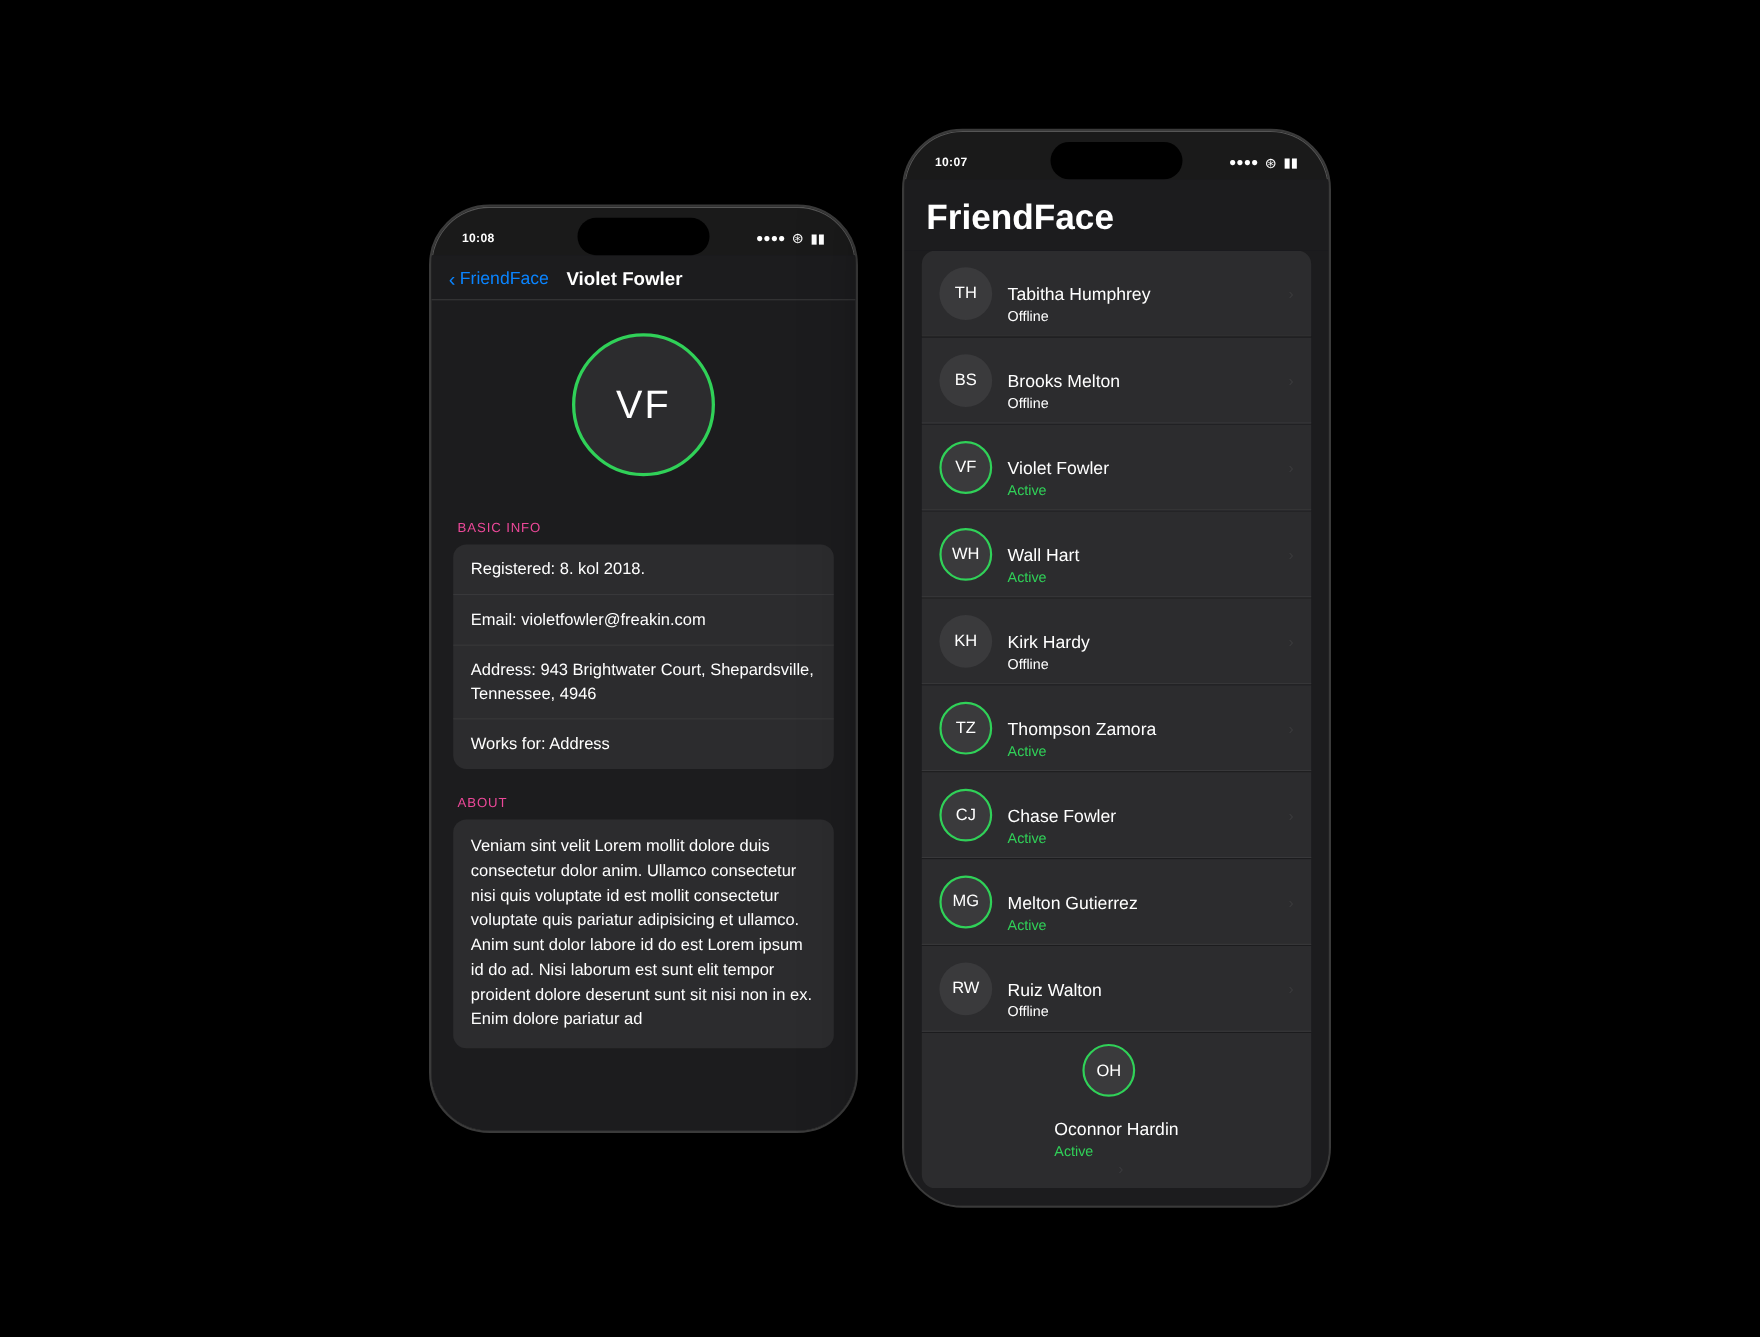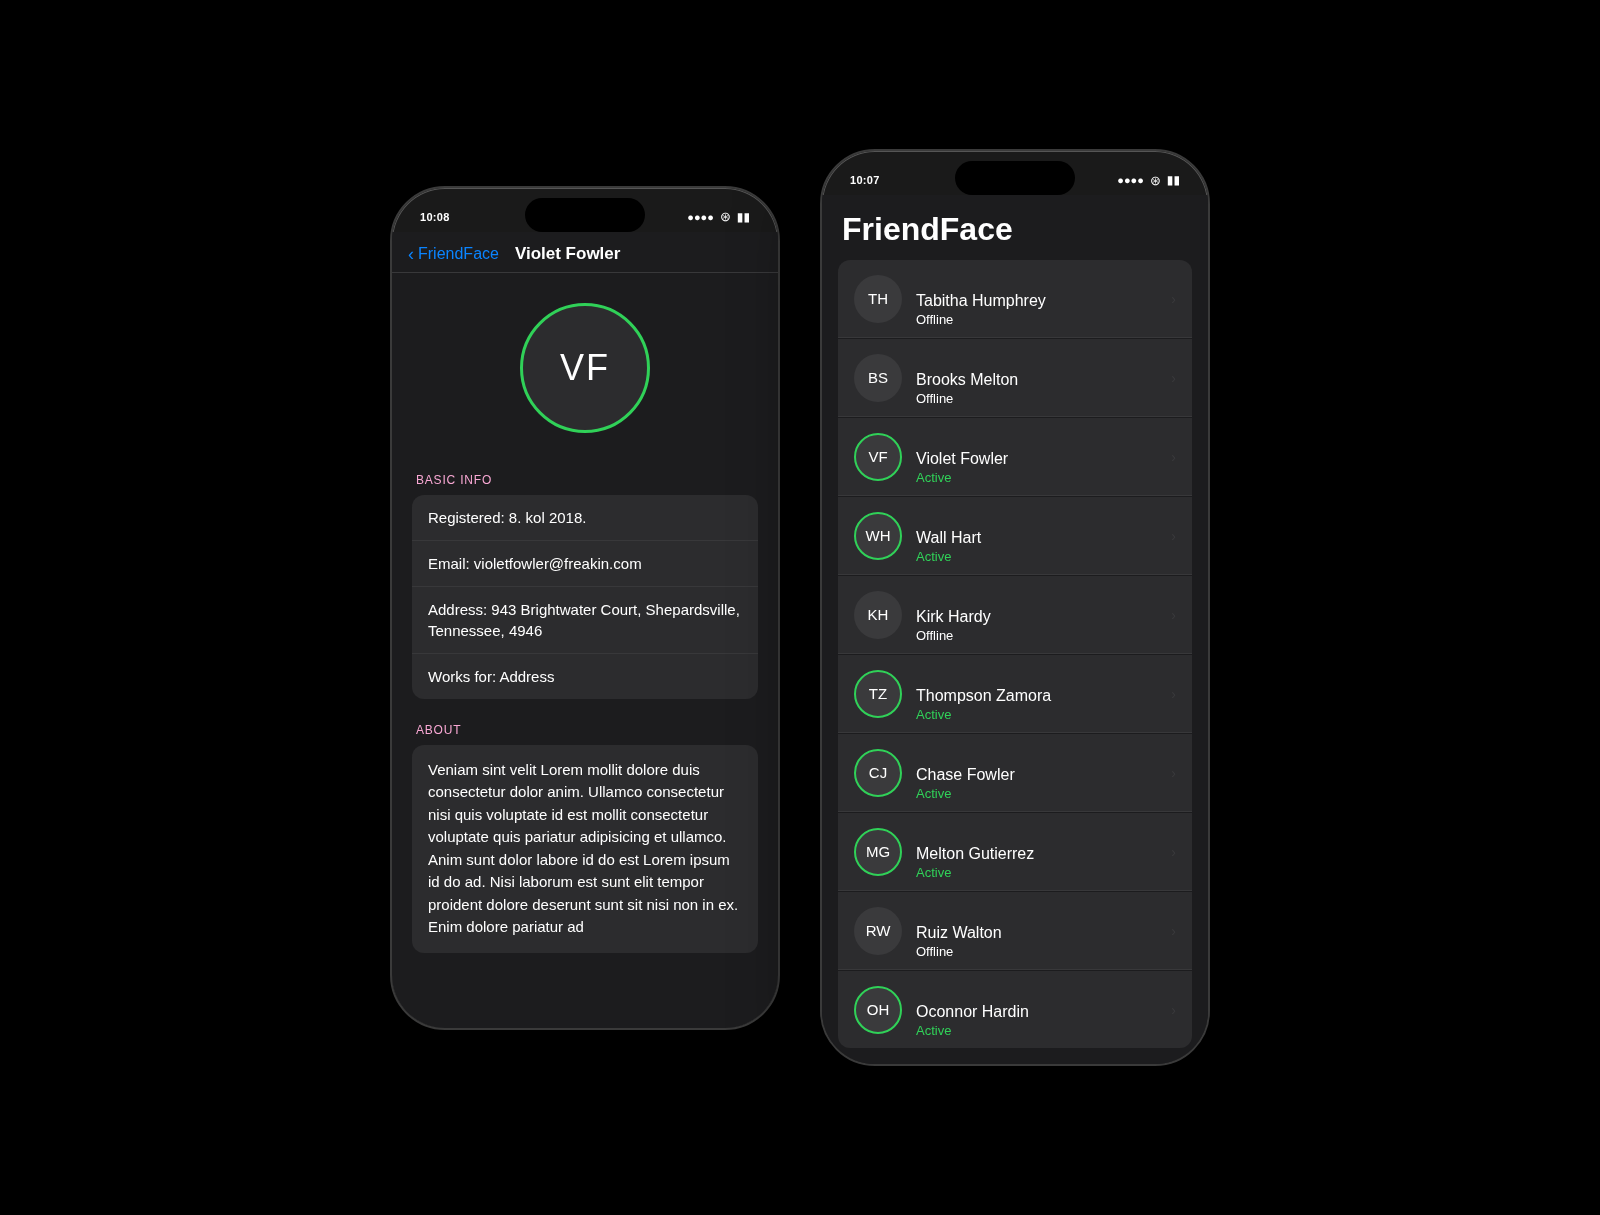--- a/index.html
+++ b/index.html
@@ -133,21 +133,21 @@
     .avatar-initials {
       font-size: 36px;
       font-weight: 300;
       color: #fff;
       letter-spacing: 2px;
     }
 
     .section-label {
       font-size: 12px;
       font-weight: 400;
-      color: #f9a8d4;
+      color: #ec4899;
       text-transform: uppercase;
       letter-spacing: 0.8px;
       margin-bottom: 8px;
       padding-left: 4px;
     }
 
     .info-card {
       background: #2c2c2e;
       border-radius: 12px;
       padding: 0;
@@ -211,20 +211,21 @@
 
     .friend-item:first-child {
       border-top-left-radius: 12px;
       border-top-right-radius: 12px;
     }
 
     .friend-item:last-child {
       border-bottom-left-radius: 12px;
       border-bottom-right-radius: 12px;
       border-bottom: none;
+      flex-direction: column;
     }
 
     .friend-avatar {
       width: 48px;
       height: 48px;
       border-radius: 50%;
       background: #3a3a3c;
       display: flex;
       align-items: center;
       justify-content: center;

